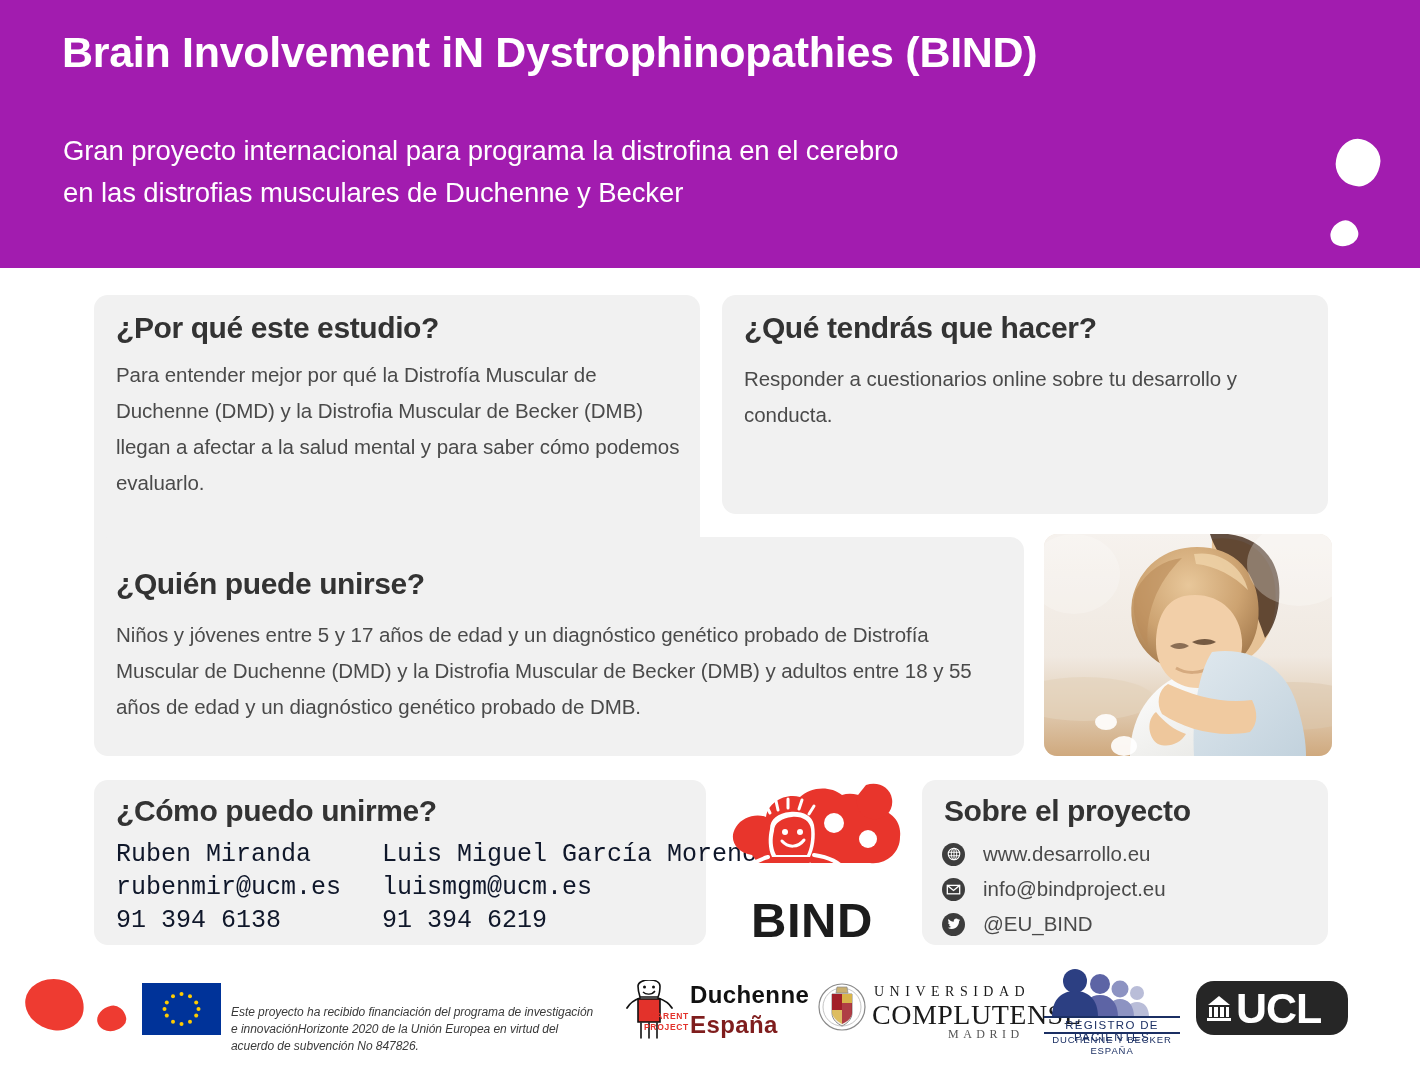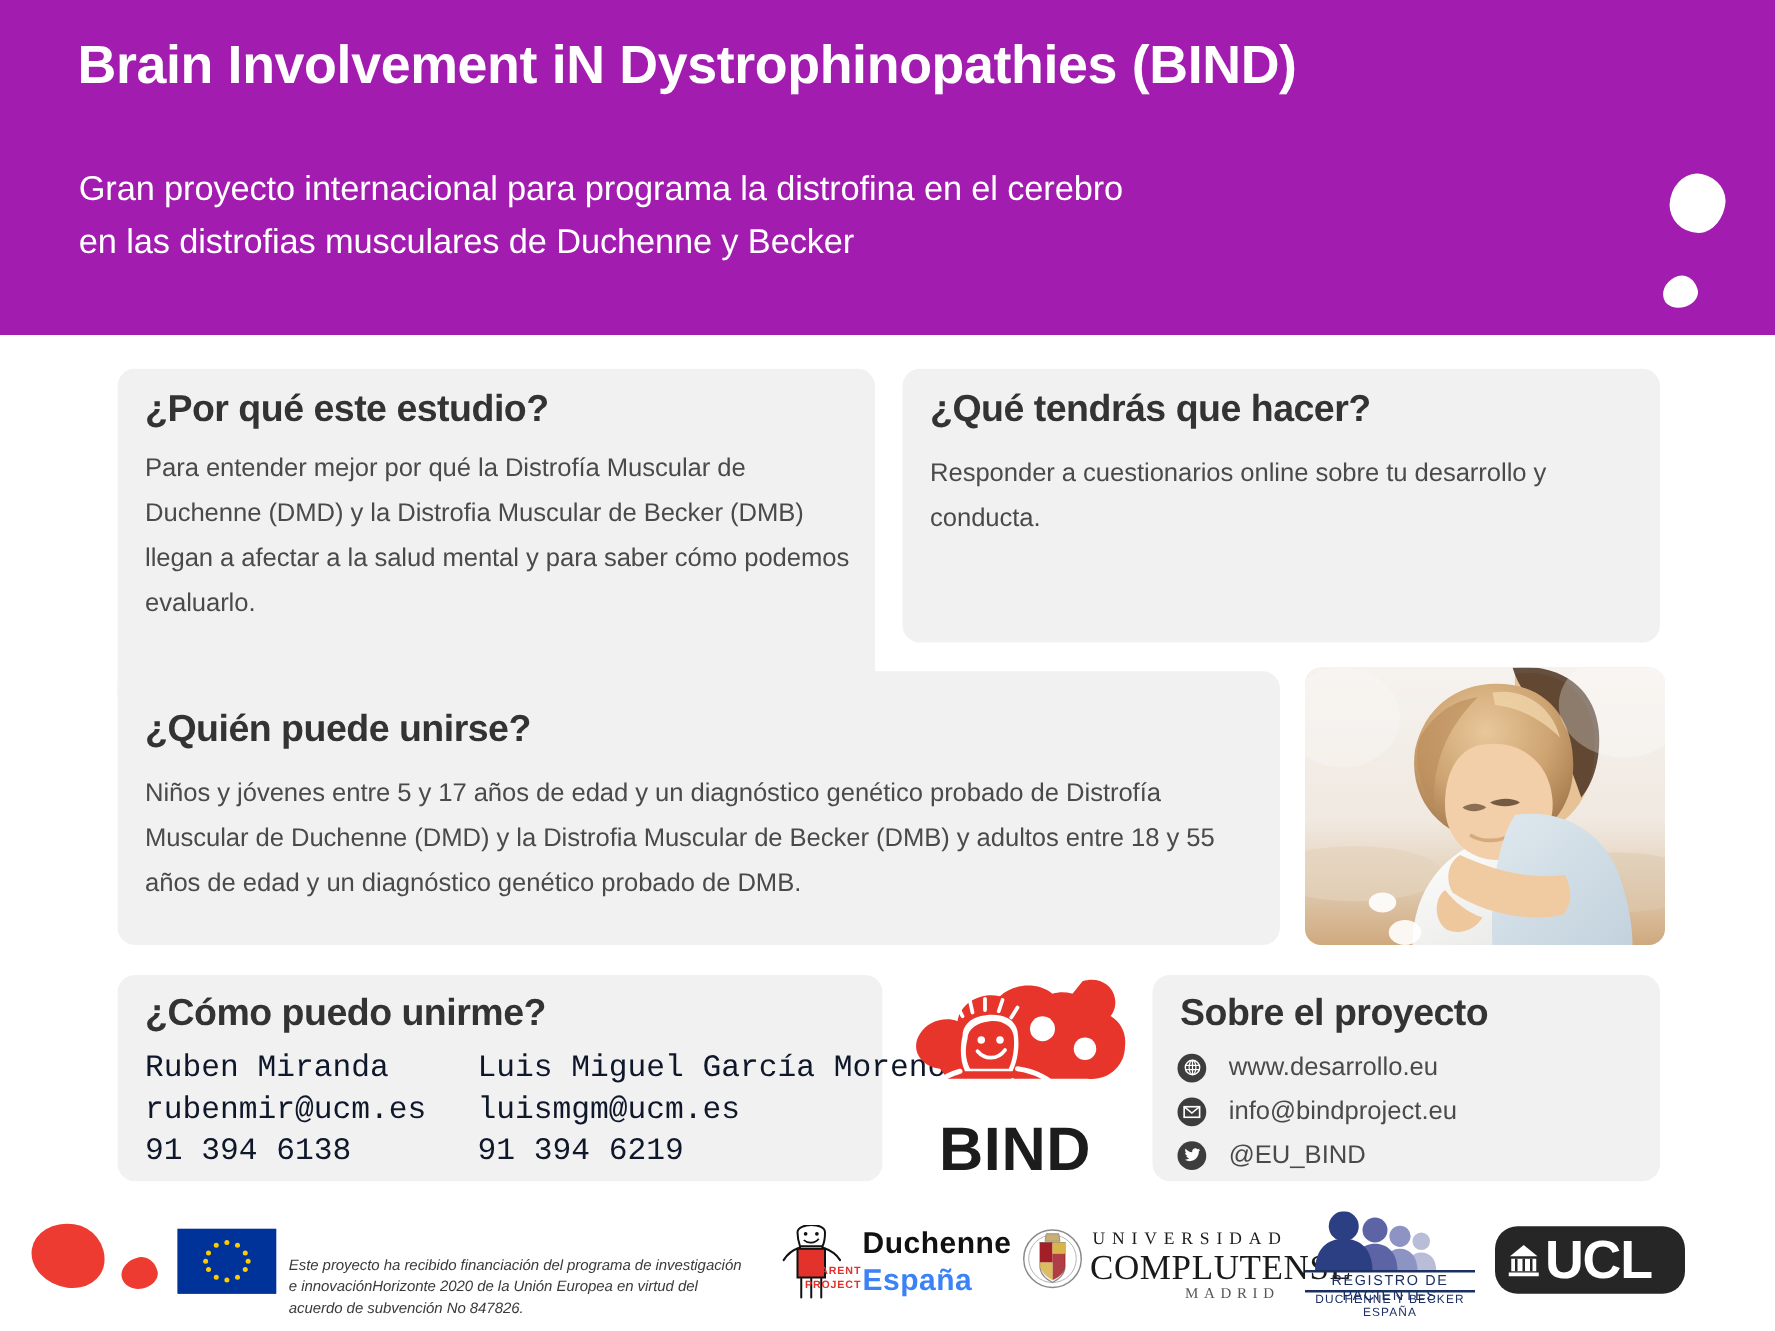--- a/index.html
+++ b/index.html
@@ -226,21 +226,21 @@
     position: absolute; left: 0; top: 5px;
     width: 54px; height: 60px;
   }
   #duchenne-word1 {
     position: absolute; left: 68px; top: 6px;
     font-size: 24px; font-weight: bold; color: #111111;
     letter-spacing: 0.4px;
   }
   #duchenne-word2 {
     position: absolute; left: 68px; top: 36px;
-    font-size: 24px; font-weight: bold; color: #3b82f6;
+    font-size: 24px; font-weight: bold; color: #7f1d1d;
     letter-spacing: 0.4px;
   }
   #duchenne-pp {
     position: absolute; left: 1px; top: 36px;
     width: 66px;
     font-size: 8.5px; font-weight: bold; color: #e3322b;
     line-height: 11px; letter-spacing: 0.7px;
     text-align: right;
   }
 

